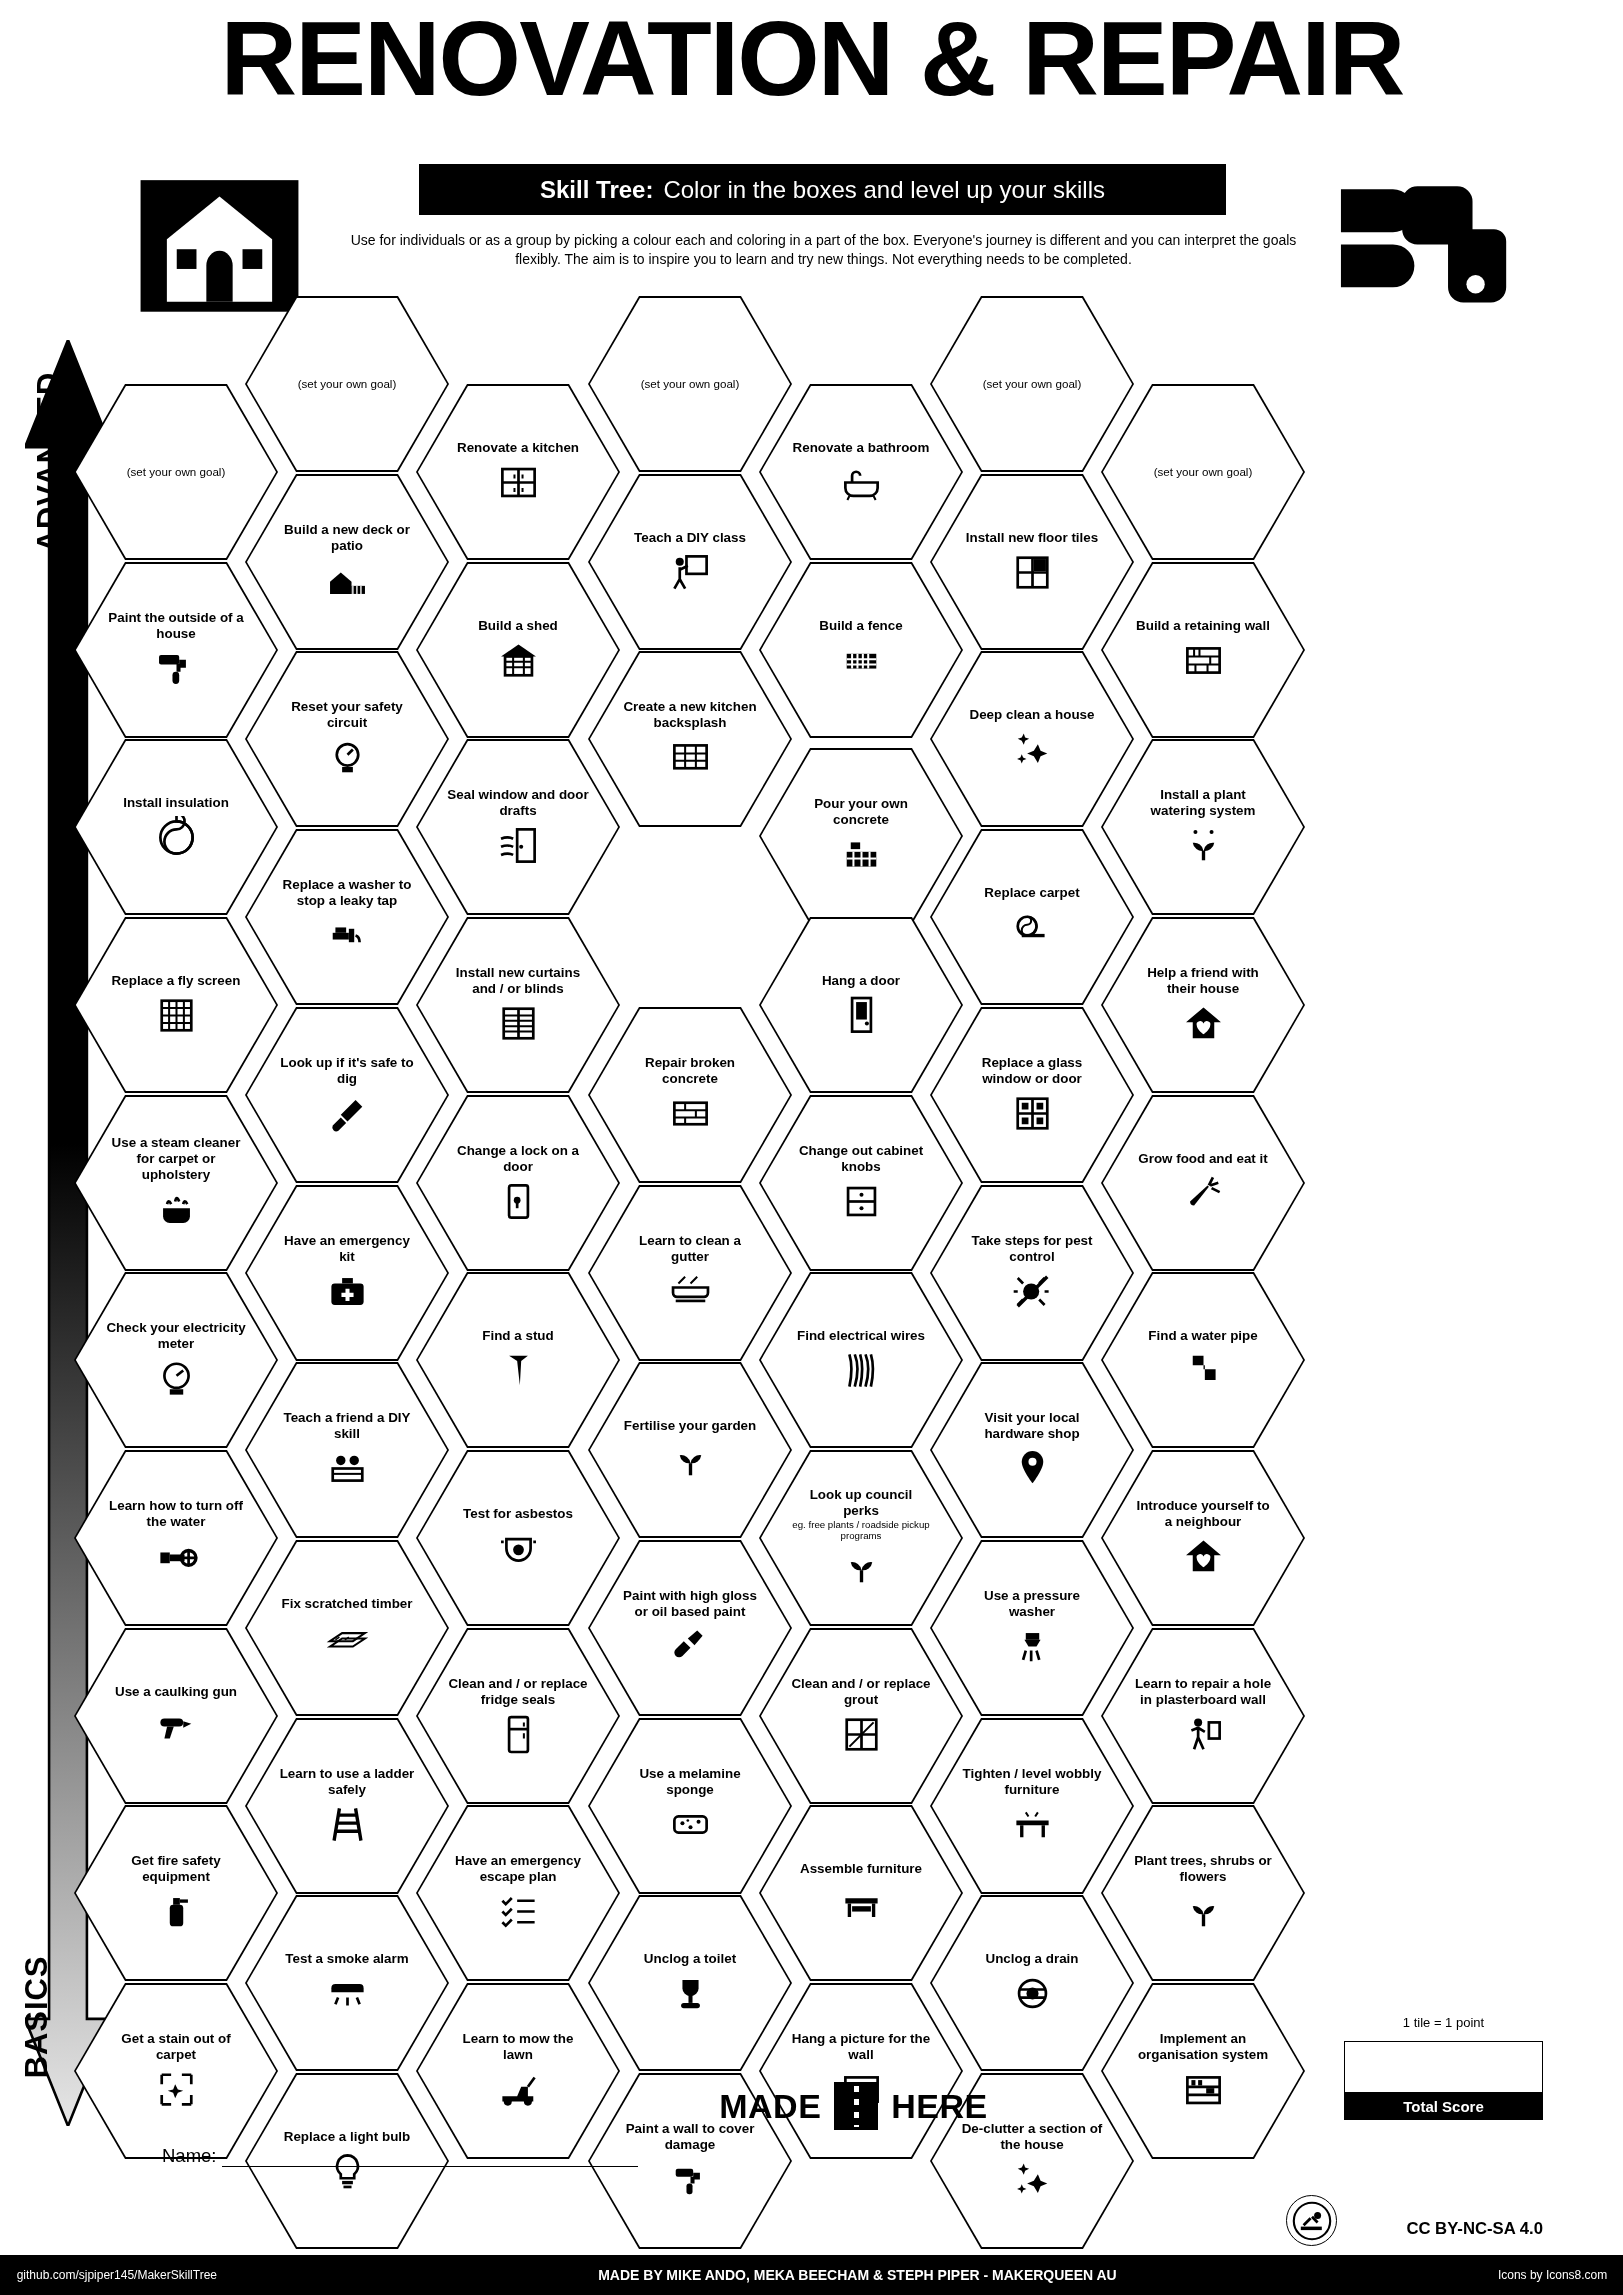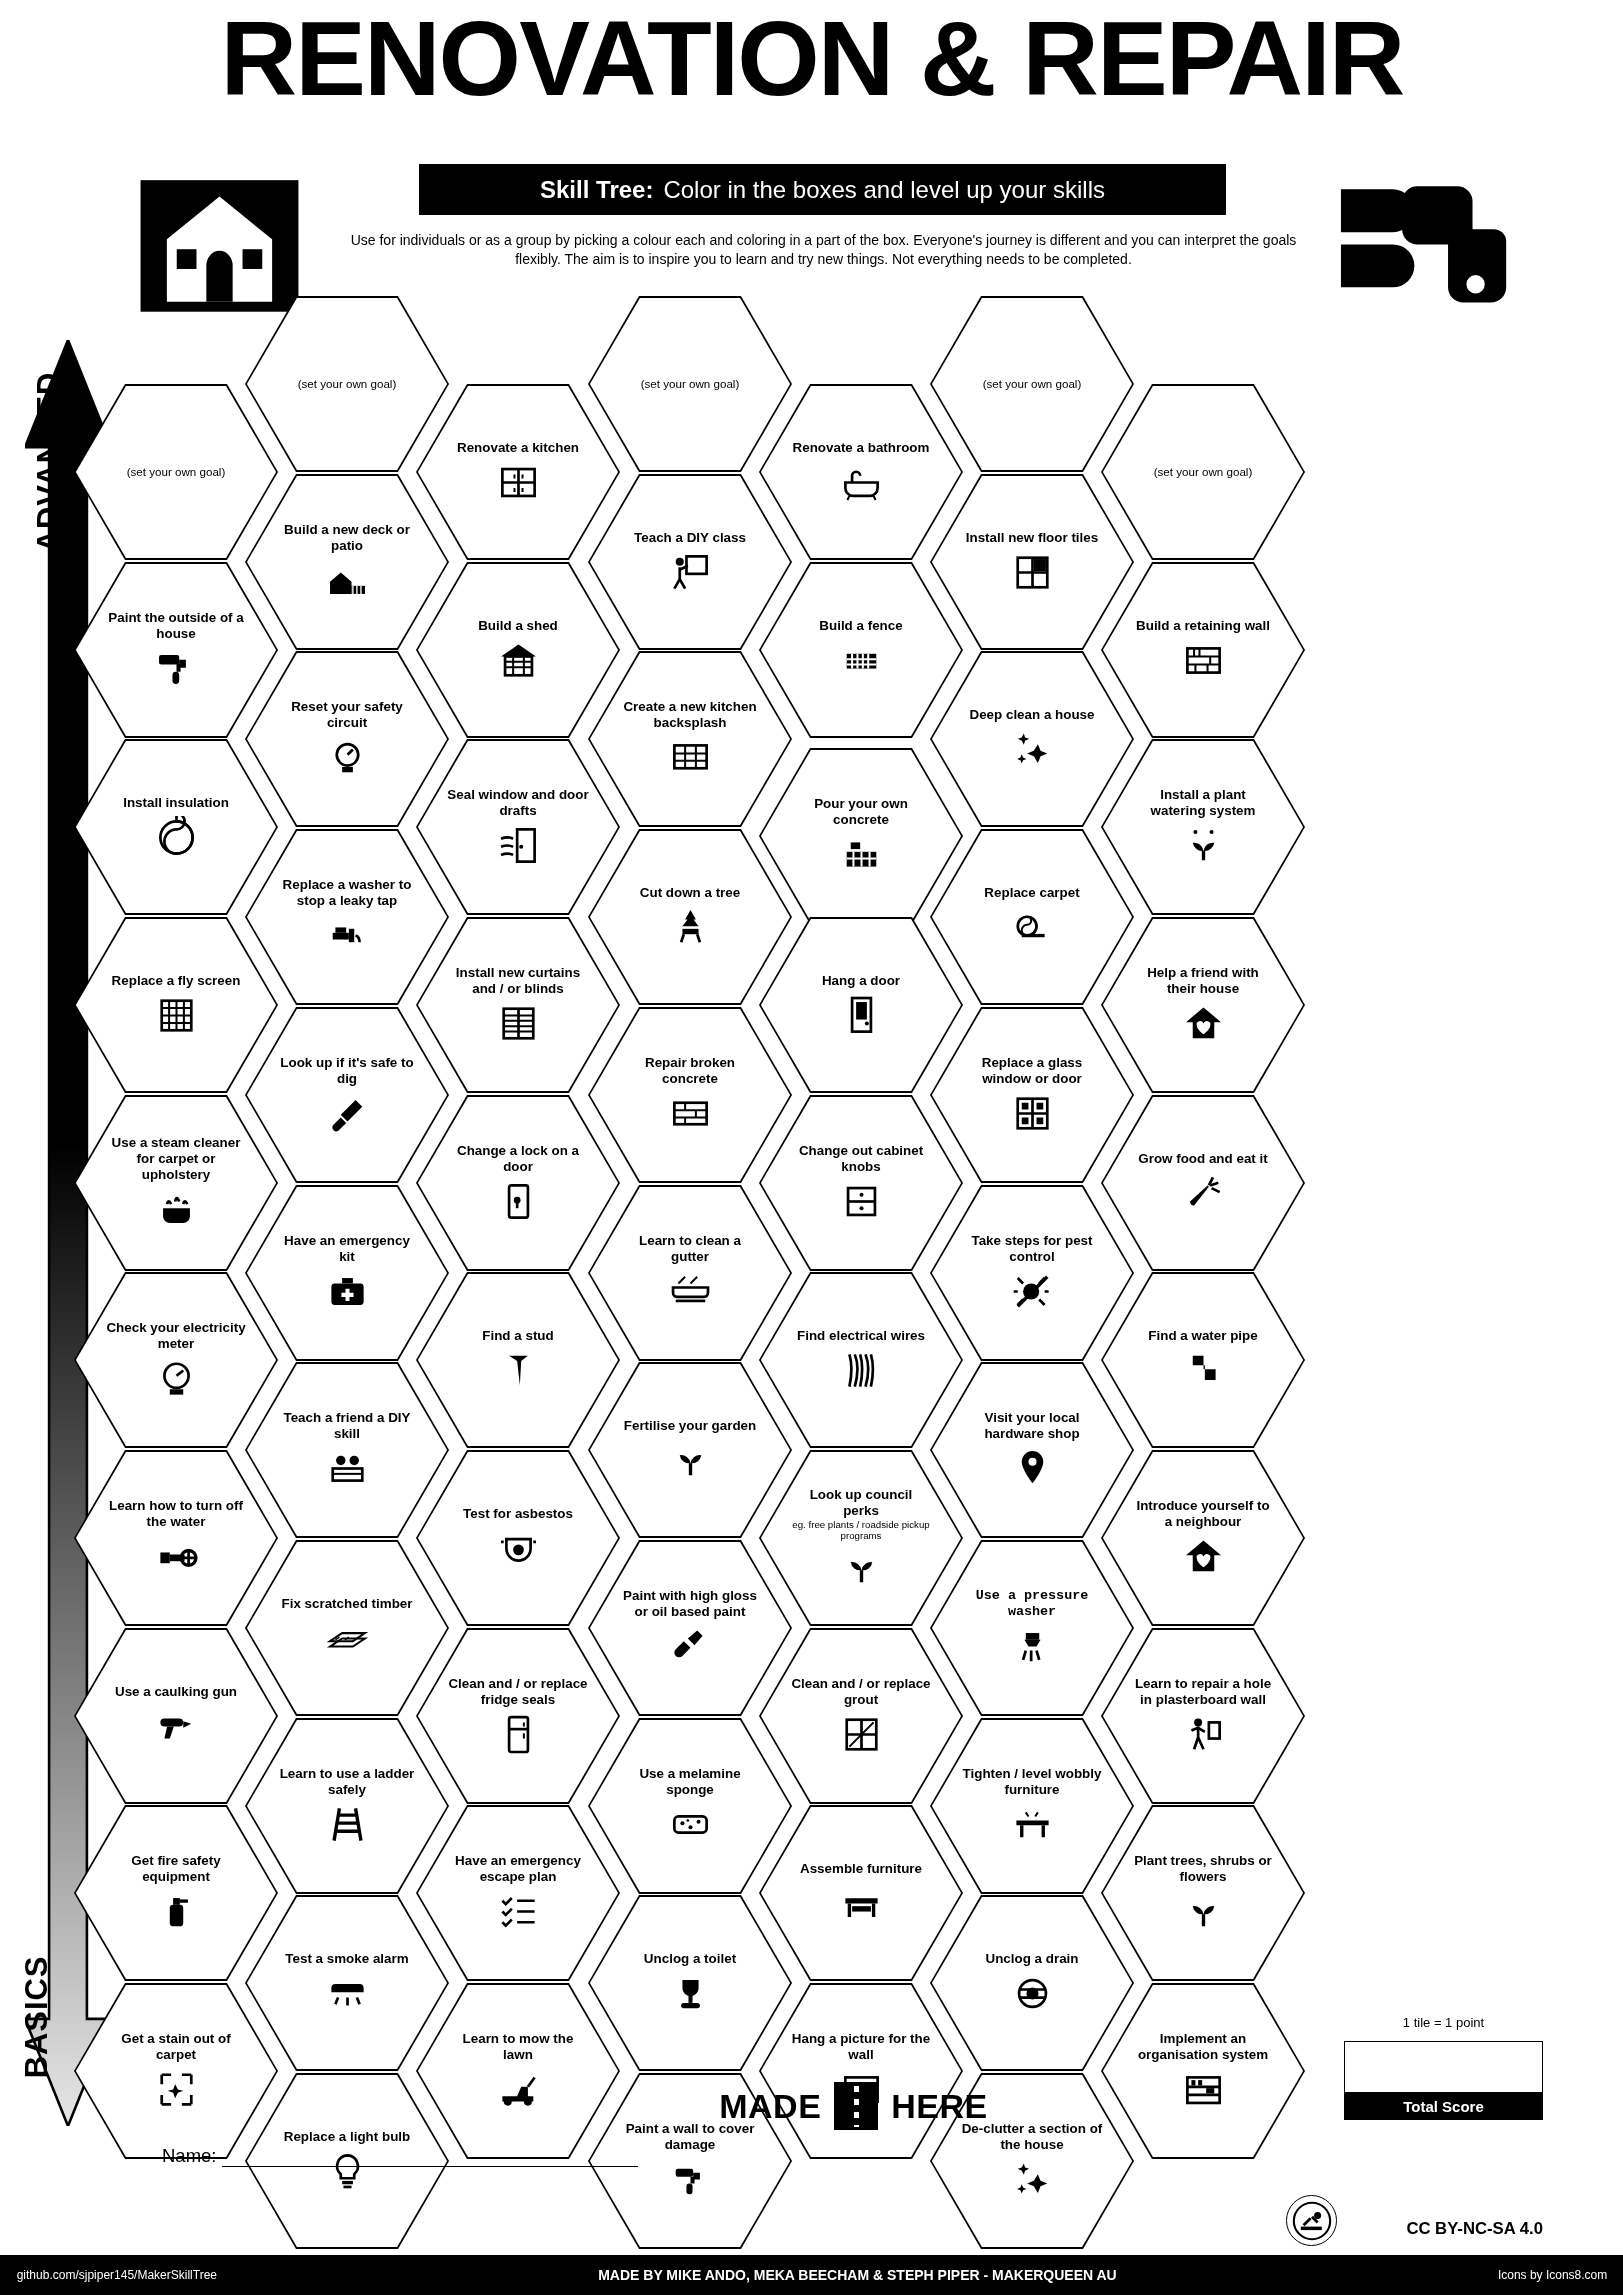--- a/index.html
+++ b/index.html
@@ -611,34 +611,20 @@
       <div class="content">
         <div class="label">Create a new kitchen backsplash</div>
         <div class="glyph">
           <svg viewBox="0 0 64 64" width="43" height="43">
             <rect x="8" y="14" width="48" height="34" fill="none" stroke="#000" stroke-width="4"></rect>
             <path d="M8 26 h48 M8 37 h48 M24 14 v34 M40 14 v34" stroke="#000" stroke-width="3"></path>
           </svg>
         </div>
       </div>
     </div>
-    <div class="hex" style="left: 588px; top: 829px;">
-      <div class="shape"></div>
-      <div class="inner"></div>
-      <div class="content">
-        <div class="label">Cut down a tree</div>
-        <div class="glyph">
-          <svg viewBox="0 0 64 64" width="43" height="43">
-            <path d="M32 6 l8 14 h-16z M32 14 l12 16 h-24z" fill="#000"></path>
-            <rect x="20" y="34" width="24" height="8" fill="#000"></rect>
-            <path d="M22 42 l-4 12 M42 42 l4 12" stroke="#000" stroke-width="4"></path>
-          </svg>
-        </div>
-      </div>
-    </div>
     <div class="hex" style="left: 588px; top: 1007px;">
       <div class="shape"></div>
       <div class="inner"></div>
       <div class="content">
         <div class="label">Repair broken concrete</div>
         <div class="glyph">
           <svg viewBox="0 0 64 64" width="43" height="43">
             <rect x="8" y="16" width="48" height="32" fill="none" stroke="#000" stroke-width="4"></rect>
             <path d="M8 27 h48 M8 38 h48 M24 16 v11 M40 27 v11 M24 38 v10" stroke="#000" stroke-width="3"></path>
           </svg>
@@ -954,21 +940,21 @@
       <div class="content">
         <div class="label">Visit your local hardware shop</div>
         <div class="glyph">
           <svg viewBox="0 0 64 64" width="43" height="43">
             <path d="M32 6 a16 16 0 0 1 16 16 c0 12-16 32-16 32 s-16-20-16-32 A16 16 0 0 1 32 6z" fill="#000"></path>
             <circle cx="32" cy="22" r="6" fill="#fff"></circle>
           </svg>
         </div>
       </div>
     </div>
-    <div class="hex" style="left: 930px; top: 1540px; font-family: Liberation Mono, monospace;">
+    <div class="hex" style="left: 930px; top: 1540px;">
       <div class="shape"></div>
       <div class="inner"></div>
       <div class="content">
         <div class="label">Use a pressure washer</div>
         <div class="glyph">
           <svg viewBox="0 0 64 64" width="43" height="43">
             <rect x="22" y="12" width="20" height="10" fill="#000"></rect>
             <path d="M20 22 h24 l-6 10 h-12z" fill="#000"></path>
             <path d="M22 38 l-4 14 M30 38 v16 M38 38 l4 14" stroke="#000" stroke-width="4"></path>
           </svg>

